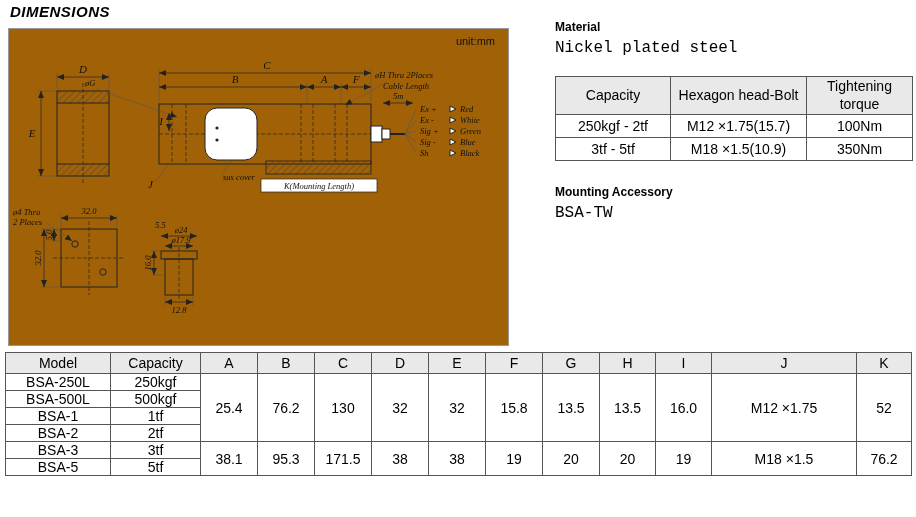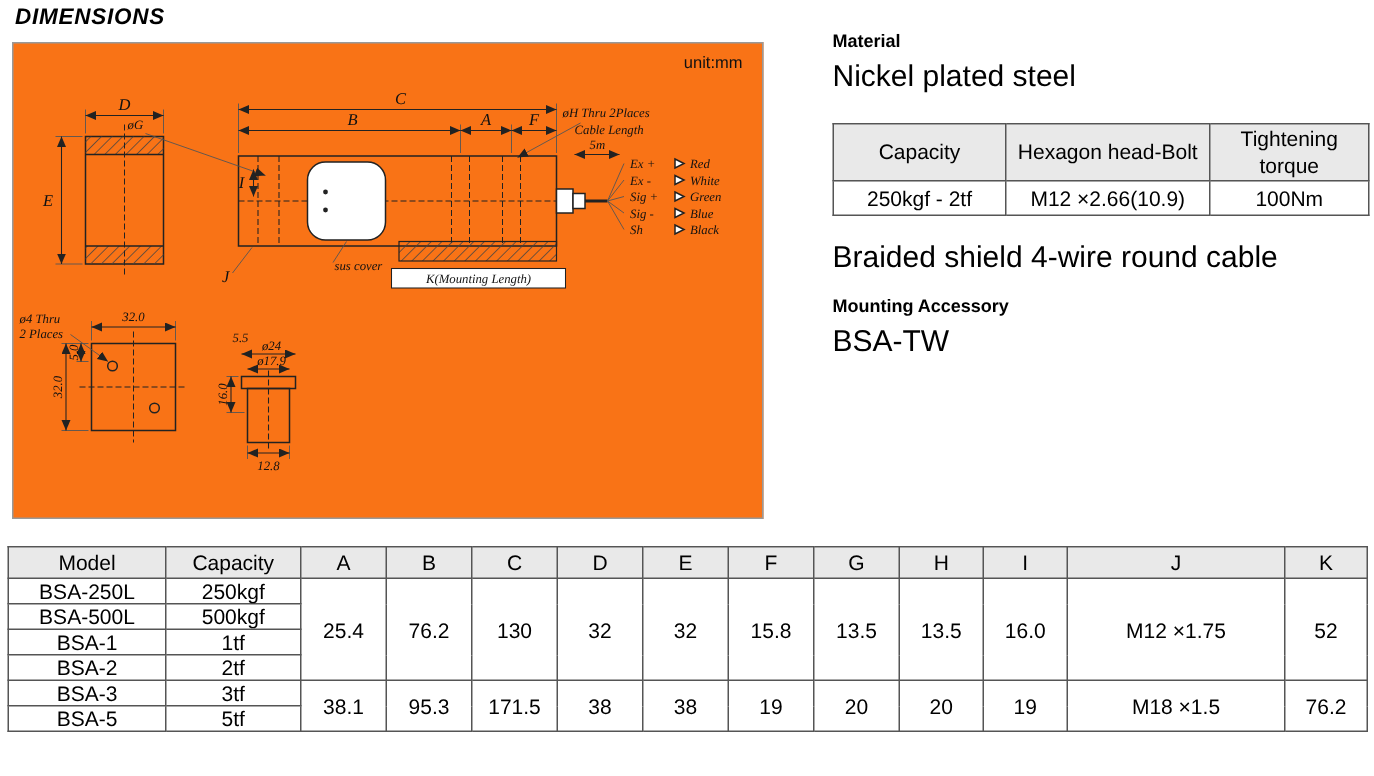--- a/index.html
+++ b/index.html
@@ -7,37 +7,37 @@
   body {
     width:916px; height:517px; position:relative; overflow:hidden;
     font-family:"Liberation Sans", sans-serif; color:#000;
   }
   .title {
     position:absolute; left:10px; top:3px;
     font-size:15px; font-weight:bold; font-style:italic; letter-spacing:.5px;
   }
   .drawing-box {
     position:absolute; left:8px; top:28px; width:501px; height:318px;
-    border:1px solid #999; background:#f97316;
+    border:1px solid #999; background:#a16207;
   }
   .right-col { position:absolute; left:555px; top:20px; width:357px; }
   .heading { font-size:12px; font-weight:bold; margin-bottom:3px; }
-  .body-text { font-size:20px; line-height:1.45; }
+  .body-text { font-size:16px; line-height:1.45;font-family:Liberation Mono, monospace; }
   .spacer-s { height:10px; } .spacer-m { height:14px; }
 
   table.mount { border-collapse:collapse; width:357px; table-layout:fixed; margin-top:6px; }
   table.mount th, table.mount td {
     border:1px solid #555; text-align:center; font-size:14px; font-weight:normal;
     padding:1px 2px;
   }
   table.mount th { background:#e9e9e9; height:38px; line-height:1.25; }
   table.mount td { height:23px;margin-top:40px; }
 
   table.dims {
-    position:absolute; left:5px; top:364px; width:906px;
+    position:absolute; left:5px; top:352px; width:906px;
     border-collapse:collapse; table-layout:fixed;border-radius:21px;
   }
   table.dims th, table.dims td {
     border:1px solid #555; text-align:center; vertical-align:middle;
     font-size:14px; font-weight:normal; padding:0 2px;
   }
   table.dims th { background:#e9e9e9; height:21px; }
   table.dims td { height:16px; }
 
   
@@ -224,27 +224,31 @@
     <thead>
       <tr>
         <th>Capacity</th>
         <th>Hexagon head-Bolt</th>
         <th>Tightening torque</th>
       </tr>
     </thead>
     <tbody>
       <tr>
         <td>250kgf - 2tf</td>
-        <td>M12 ×2.66(10.9)</td>
+        <td>M12 ×1.75(15.7)</td>
         <td>100Nm</td>
+      </tr>
+      <tr>
+        <td>3tf - 5tf</td>
+        <td>M18 ×1.5(10.9)</td>
+        <td>350Nm</td>
       </tr>
     </tbody>
   </table>
   <div class="spacer-m"></div>
-  <div class="body-text">Braided shield 4-wire round cable</div>
   <div class="spacer-s"></div>
   <div class="heading">Mounting Accessory</div>
   <div class="body-text">BSA-TW</div>
 </div>
 
 <table class="dims">
   <colgroup>
     <col style="width:105px">
       <col style="width:90px">
     <col style="width:57px">

